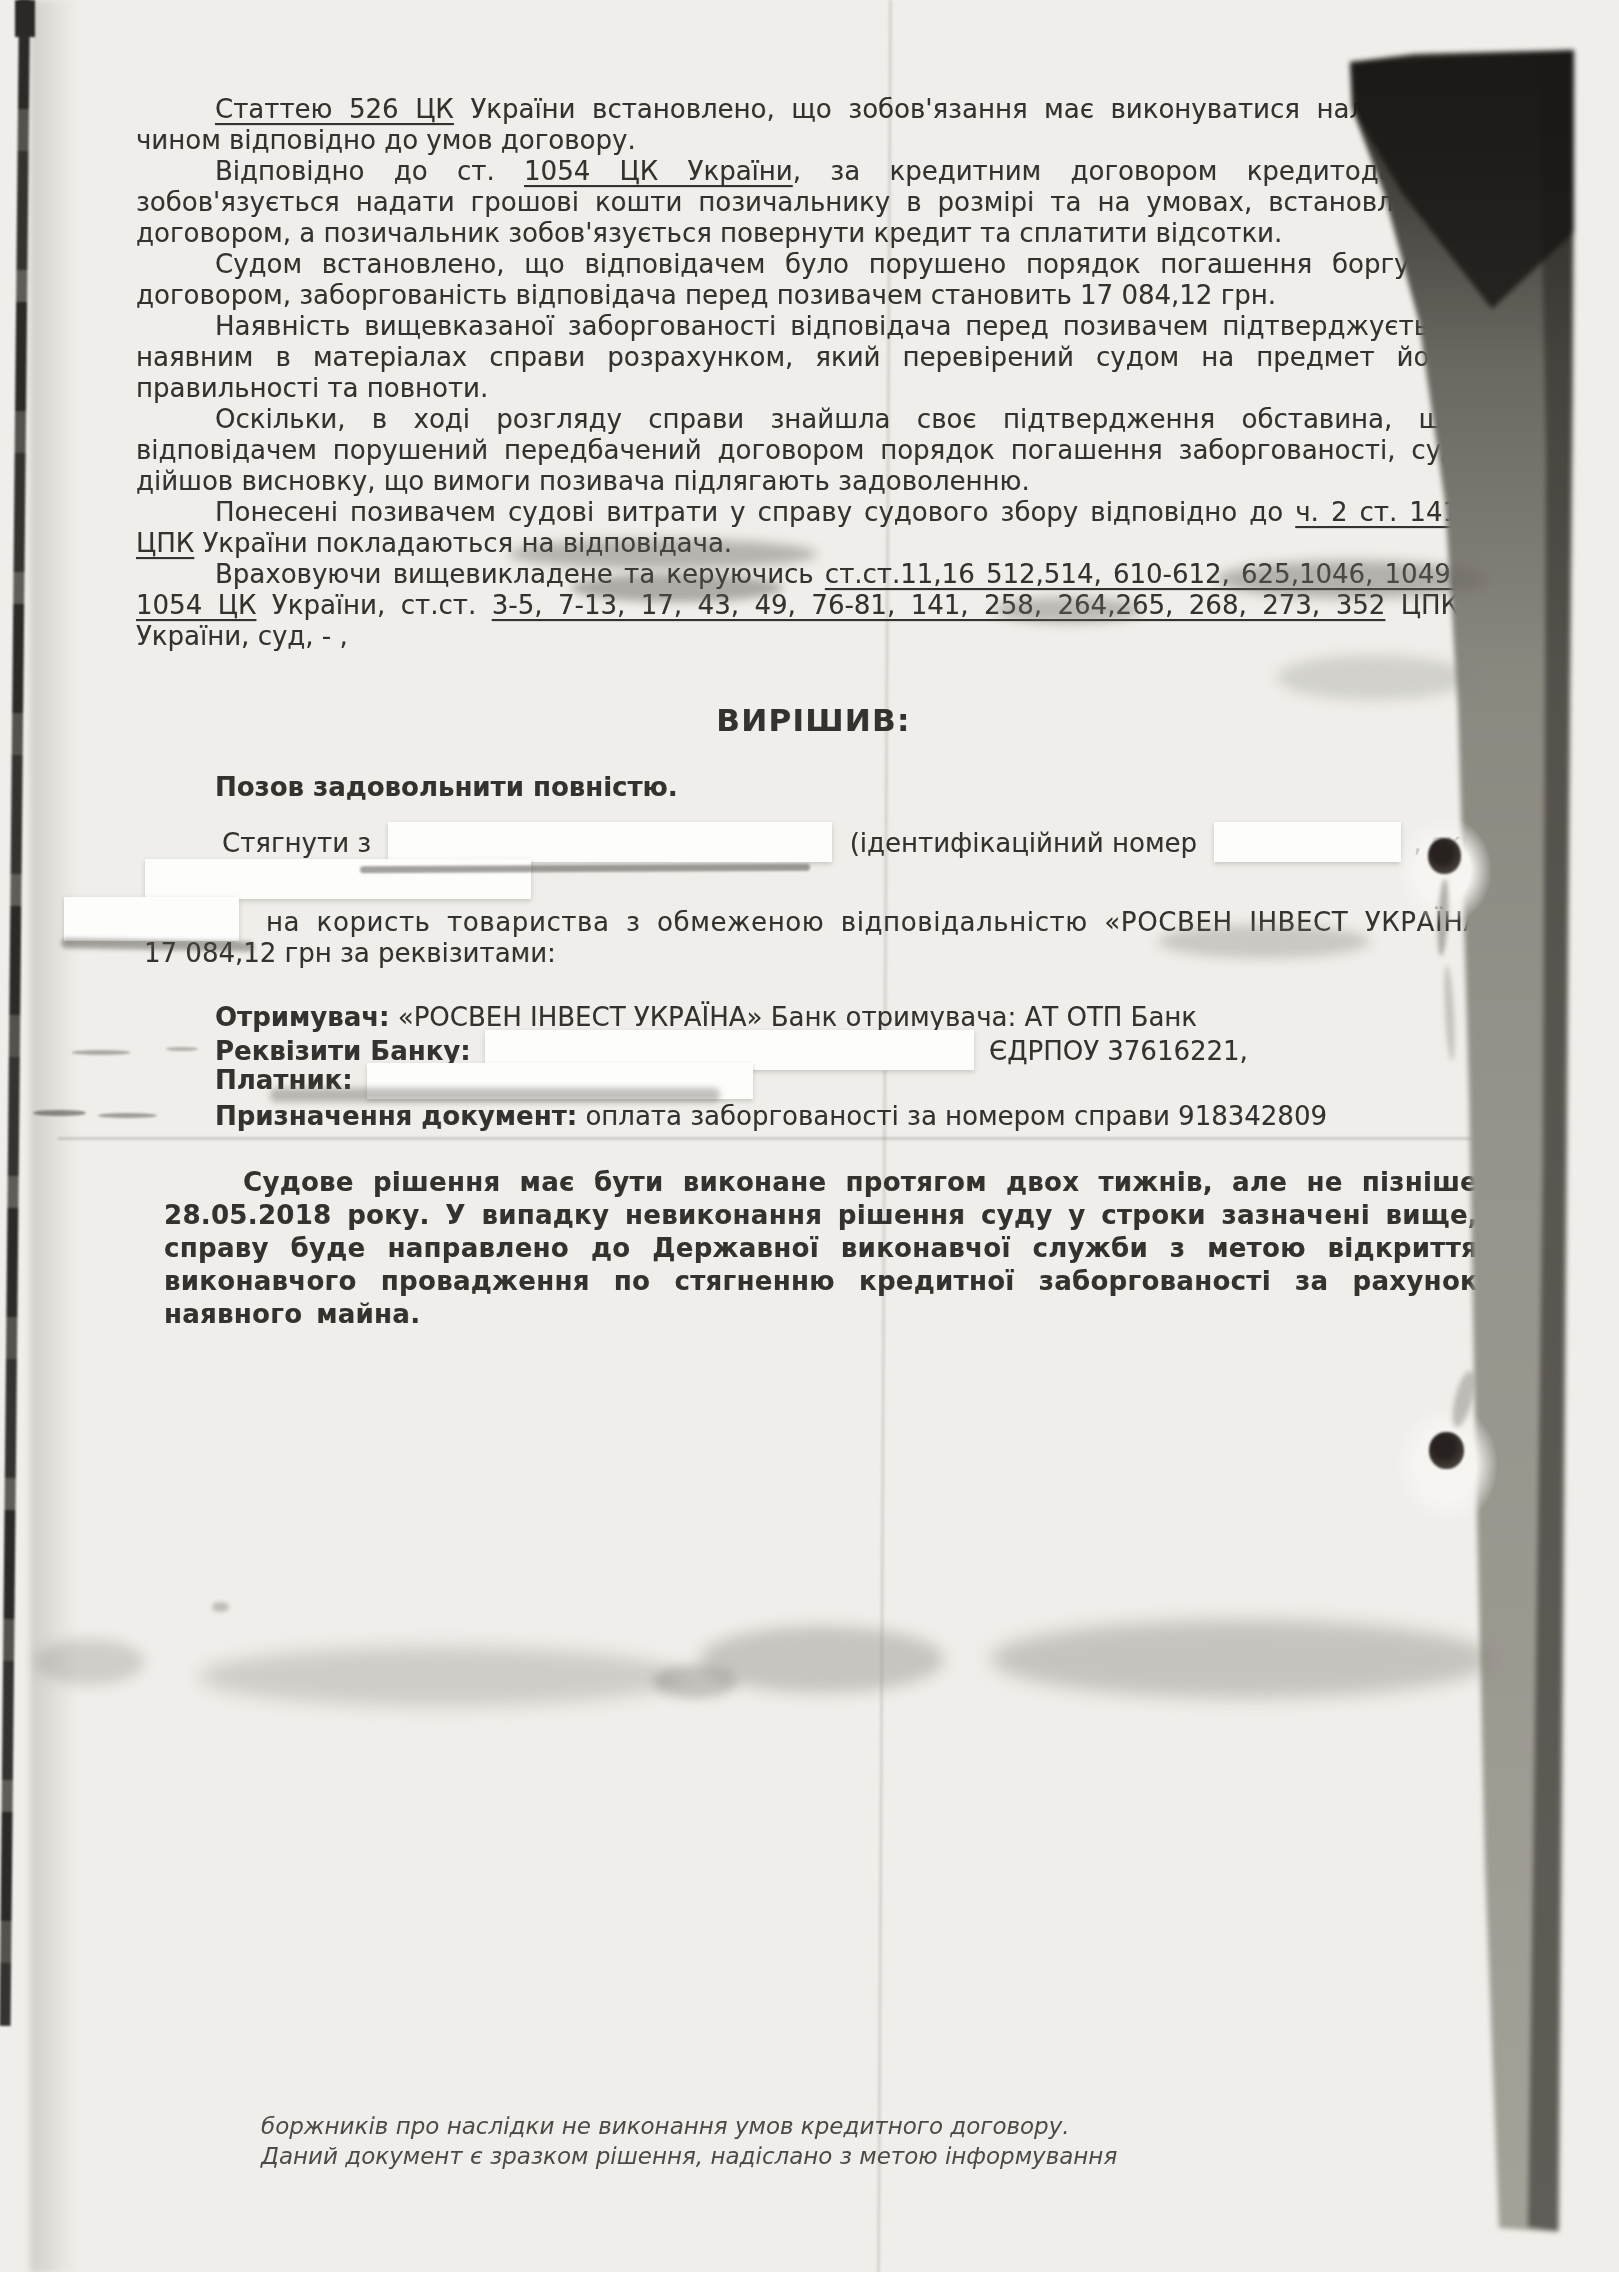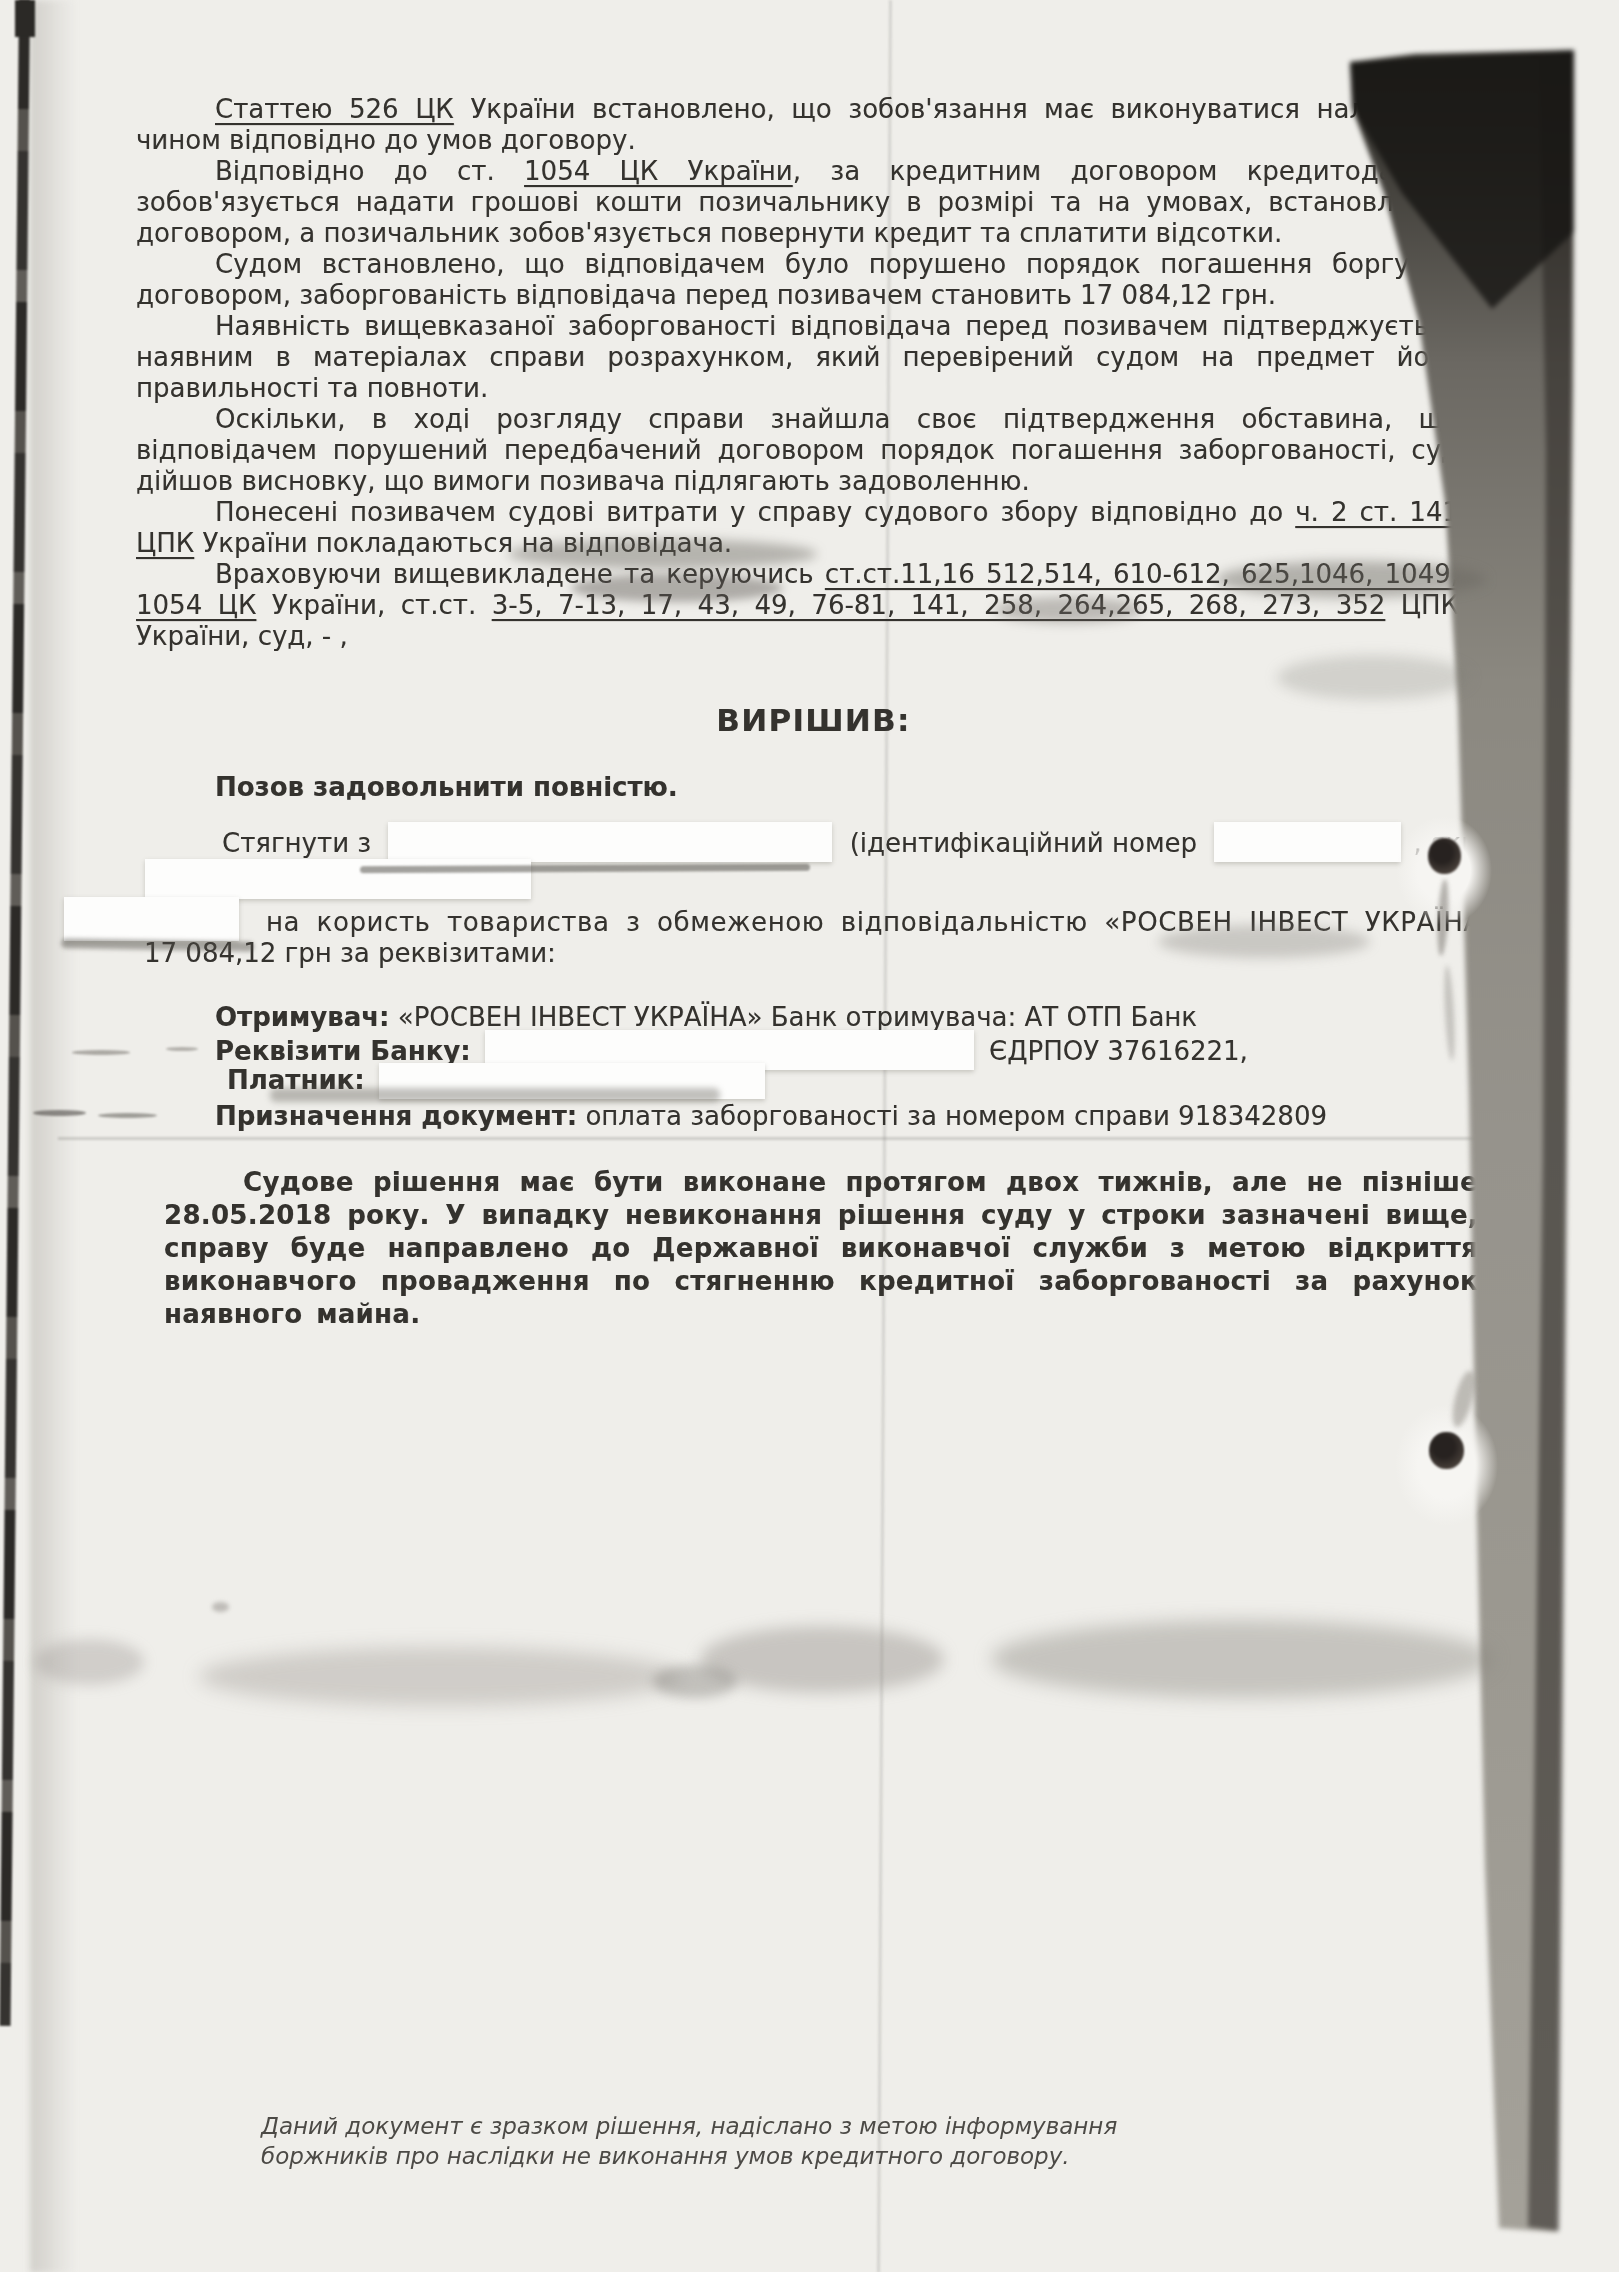--- a/index.html
+++ b/index.html
@@ -104,35 +104,35 @@
   <div class="abs-line soft" style="left:144px;top:934px;">17 084,12 грн  за реквізитами:</div>
 
   <div class="abs-line soft" style="left:215px;top:998px;">
     <span class="blabel">Отримувач:</span><span> «РОСВЕН ІНВЕСТ УКРАЇНА» Банк отримувача: АТ ОТП Банк</span>
   </div>
   <div class="abs-line soft" style="left:215px;top:1030px;">
     <span class="blabel">Реквізити Банку:</span>
     <span class="redact" style="width:489px;margin:0 6.4px;"></span>
     <span> ЄДРПОУ 37616221,</span>
   </div>
-  <div class="abs-line soft" style="left:215px;top:1061px;margin-left:12px;">
+  <div class="abs-line soft" style="left:215px;top:1061px;">
     <span class="blabel">Платник:</span>
     <span class="redact" style="width:386px;height:36px;margin-left:6.4px;"></span>
   </div>
   <div class="abs-line soft" style="left:215px;top:1097px;">
     <span class="blabel">Призначення документ:</span><span> оплата заборгованості за номером справи 918342809</span>
   </div>
 
   <div class="bold-block soft" style="top:1166px;">
     <p>Судове рішення має бути виконане протягом двох тижнів, але не пізніше 28.05.2018 року. У випадку невиконання рішення суду у строки зазначені вище, справу буде направлено до Державної виконавчої служби з метою відкриття виконавчого провадження по стягненню кредитної заборгованості за рахунок наявного майна.</p>
   </div>
 
   <div class="footer-note">
+    <div>боржників про наслідки не виконання умов кредитного договору.</div>
     <div>Даний документ є зразком рішення, надіслано з метою інформування</div>
-    <div>боржників про наслідки не виконання умов кредитного договору.</div>
   </div>
 
   <div class="band-wrap artifact">
     <div class="band-main"></div>
     <div class="band-dark-edge"></div>
     <div class="band-top-cap"></div>
   </div>
 
   <div class="halo artifact" style="left:1396px;top:816px;width:96px;height:109px;"></div>
   <div class="blob artifact" style="left:1428px;top:838px;width:33px;height:36px;"></div>

